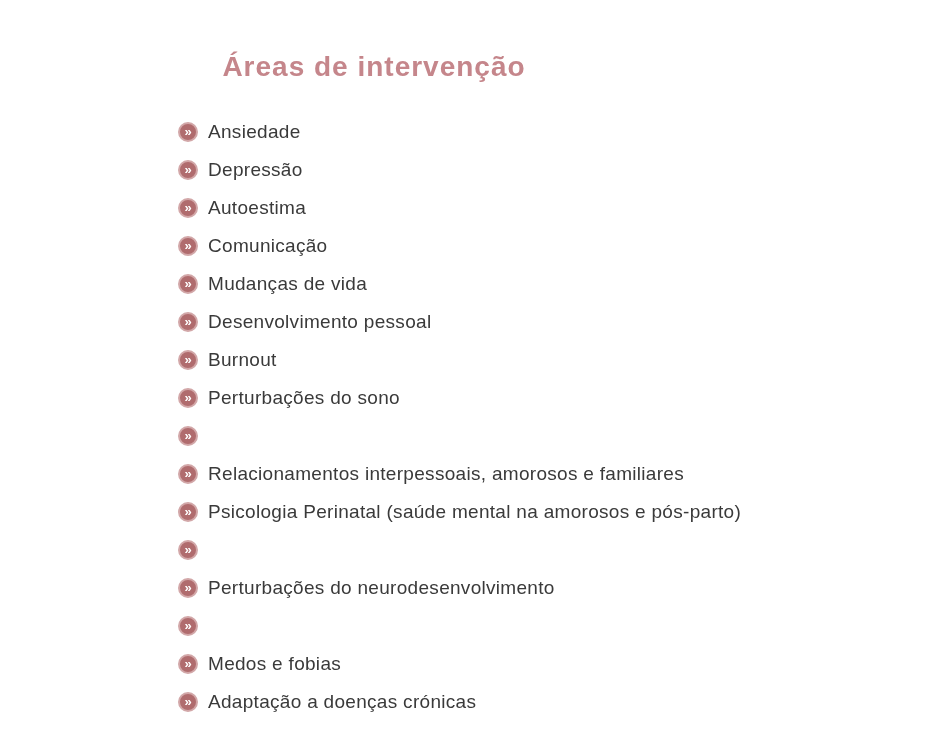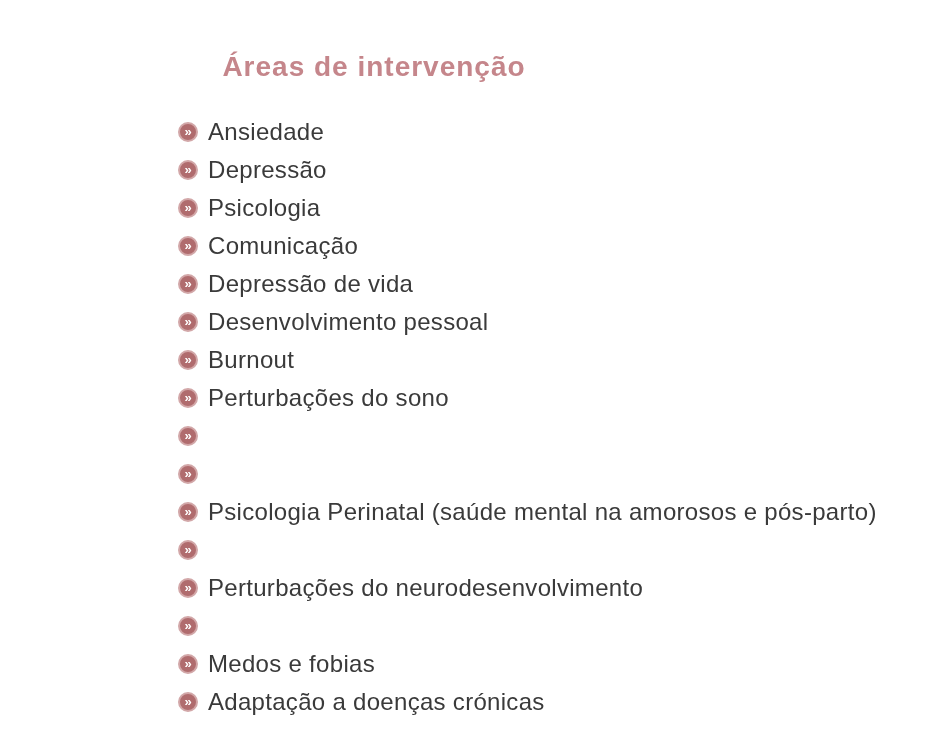--- a/index.html
+++ b/index.html
@@ -41,21 +41,21 @@
     background: var(--accent-color, #b06c6e);
     border: 2px solid var(--accent-rim-color, #d2a7a8);
     color: #ffffff;
     font-size: 13px;
     font-weight: bold;
     line-height: 16px;
     text-align: center;
     margin-right: 10px;
   }
   .label {
-    font-size: 24px;
+    font-size: 19px;
     letter-spacing: 0.3px;
     color: var(--text-color, #3a3a3a);
     white-space: nowrap;
   }
 </style>
 </head>
 <body>
 
 <div class="page">
   <h1 class="page-title">Áreas de intervenção</h1>
@@ -66,31 +66,31 @@
     <span class="label">Ansiedade</span>
   </li>
 
   <li class="item">
     <span class="bullet">»</span>
     <span class="label">Depressão</span>
   </li>
 
   <li class="item">
     <span class="bullet">»</span>
-    <span class="label">Psicologia</span>
+    <span class="label">Autoestima</span>
   </li>
 
   <li class="item">
     <span class="bullet">»</span>
     <span class="label">Comunicação</span>
   </li>
 
   <li class="item">
     <span class="bullet">»</span>
-    <span class="label">Depressão de vida</span>
+    <span class="label">Mudanças de vida</span>
   </li>
 
   <li class="item">
     <span class="bullet">»</span>
     <span class="label">Desenvolvimento pessoal</span>
   </li>
 
   <li class="item">
     <span class="bullet">»</span>
     <span class="label">Burnout</span>
@@ -100,20 +100,21 @@
     <span class="bullet">»</span>
     <span class="label">Perturbações do sono</span>
   </li>
 
   <li class="item">
     <span class="bullet">»</span>
   </li>
 
   <li class="item">
     <span class="bullet">»</span>
+    <span class="label">Relacionamentos interpessoais, amorosos e familiares</span>
   </li>
 
   <li class="item">
     <span class="bullet">»</span>
     <span class="label">Psicologia Perinatal (saúde mental na amorosos e pós-parto)</span>
   </li>
 
   <li class="item">
     <span class="bullet">»</span>
   </li>

